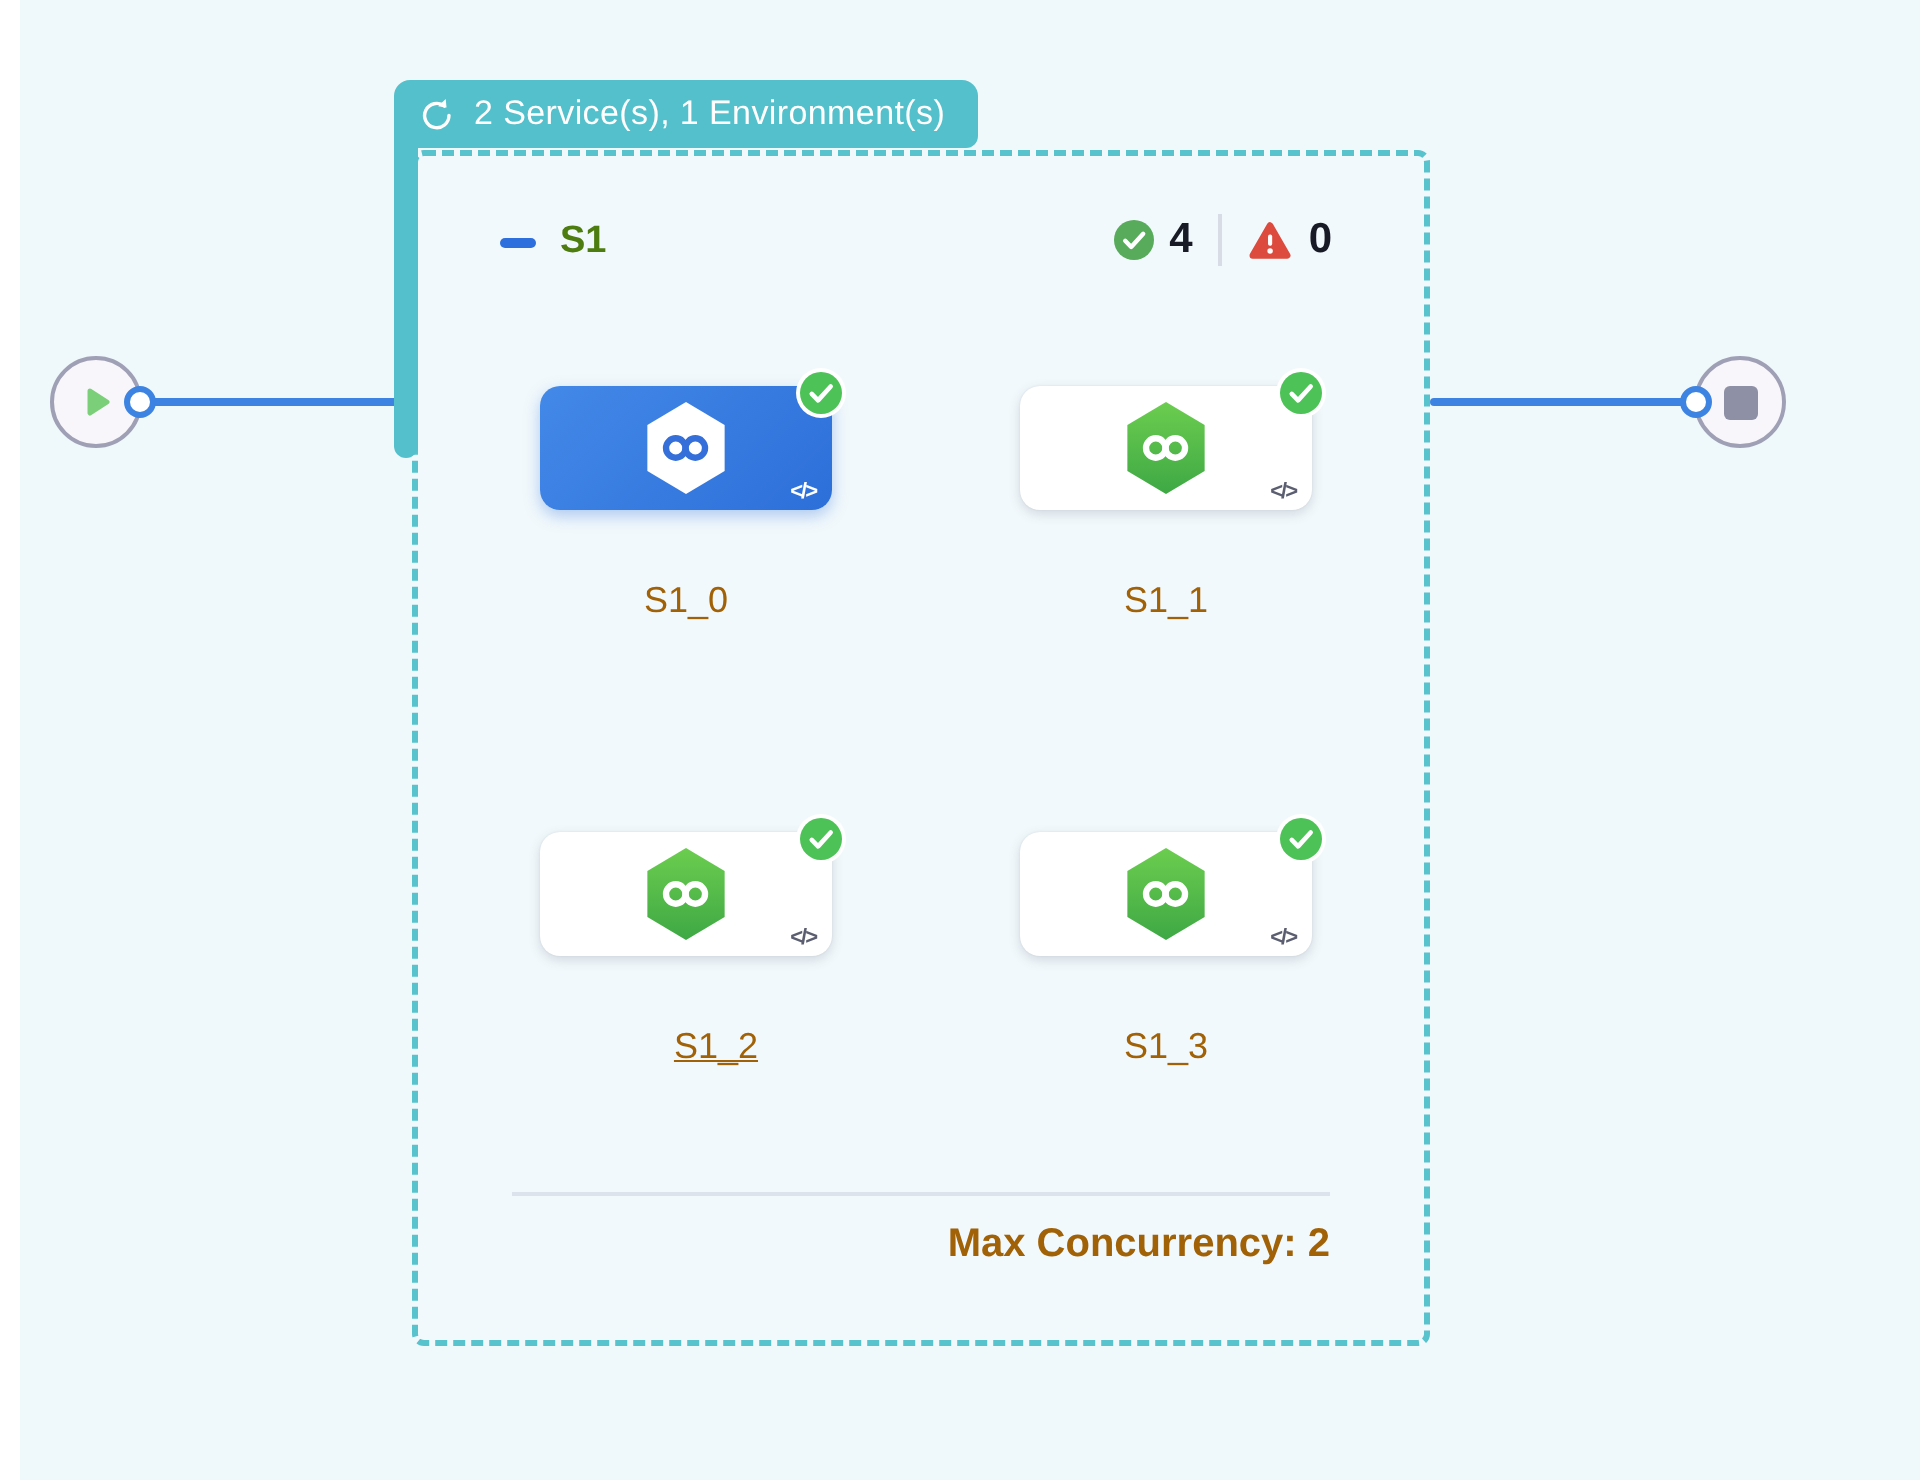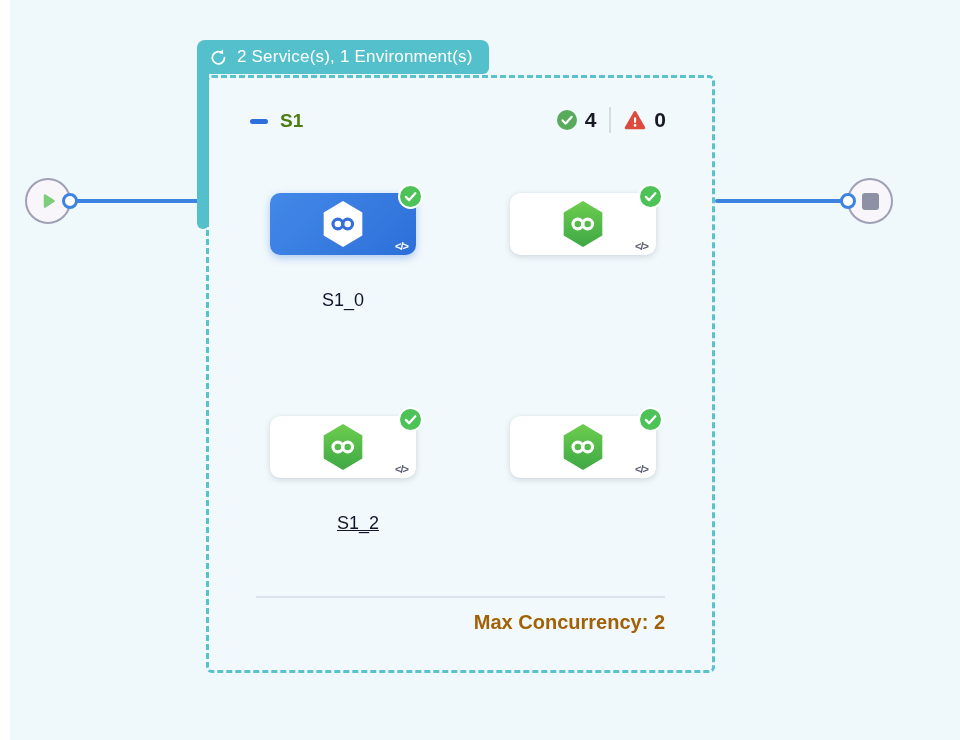--- a/index.html
+++ b/index.html
@@ -57,21 +57,21 @@
     clip-path:polygon(50% 0%, 96% 25%, 96% 75%, 50% 100%, 4% 75%, 4% 25%); }
   .hexagon.green { background:linear-gradient(180deg,#6ccd4f 0%,#3ea844 100%); color:#ffffff; }
   .hexagon.white { background:#ffffff; color:#3570da; }
 
   .check-badge { position:absolute; top:-9px; right:-7px; width:25px; height:25px; border-radius:50%;
     background:#ffffff; display:flex; align-items:center; justify-content:center; }
   .code-glyph { position:absolute; right:8px; bottom:3px; font-size:11px; font-weight:700;
     letter-spacing:-1px; color:#5b5e70; }
   .svc-card.selected .code-glyph { color:#ffffff; }
 
-  .svc-label { position:absolute; width:146px; text-align:center; font-size:18px; color:#0f172a; }
+  .svc-label { position:absolute; width:146px; text-align:center; font-size:18px; color:#a16207; }
   .label-1 { left:61px; top:212px; }
   .label-2 { left:301px; top:212px; }
   .label-3 { left:76px; top:435px;text-decoration:underline; }
   .label-4 { left:301px; top:435px; }
 
   
   .stage-divider { position:absolute; left:47px; right:47px; top:518px; height:1.5px; background:#dce3ec; }
   .max-concurrency { position:absolute; right:47px; top:533px; font-size:20px; font-weight:700; color:#a16207; }
 
   svg { display:block; }
@@ -191,19 +191,21 @@
       <span class="check-badge">
         <svg width="21" height="21" viewBox="0 0 20 20">
             <circle cx="10" cy="10" r="10" fill="#4cc257"></circle>
             <path d="M5.6 10.4 l3 3.1 l6 -6.6" fill="none" stroke="#ffffff" stroke-width="2.2" stroke-linecap="round" stroke-linejoin="round"></path>
           </svg>
       </span>
       <span class="code-glyph">&lt;/&gt;</span>
     </div>
 
     <div class="svc-label label-1">S1_0</div>
+    <div class="svc-label label-2">S1_1</div>
     <div class="svc-label label-3">S1_2</div>
+    <div class="svc-label label-4">S1_3</div>
 
     <div class="stage-divider"></div>
     <div class="max-concurrency">Max Concurrency: 2</div>
   </div>
 
 </div>
 
 </body></html>

